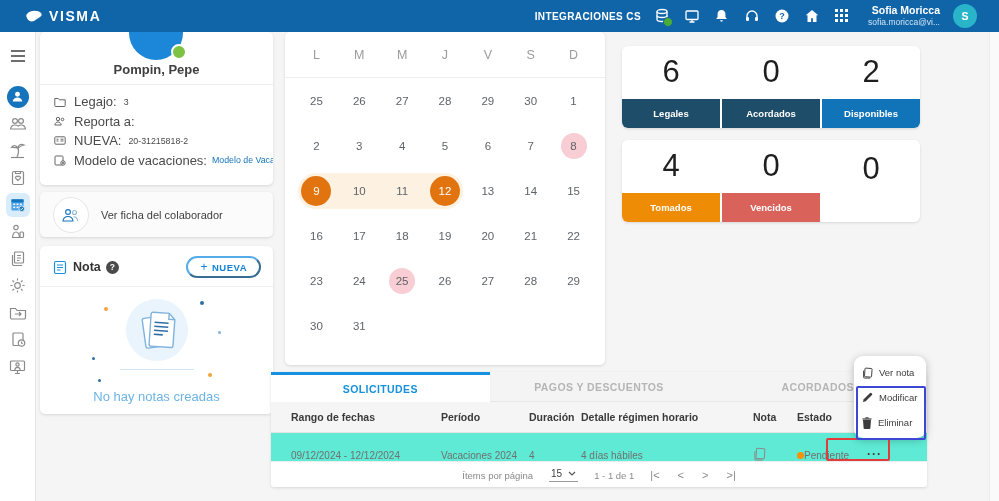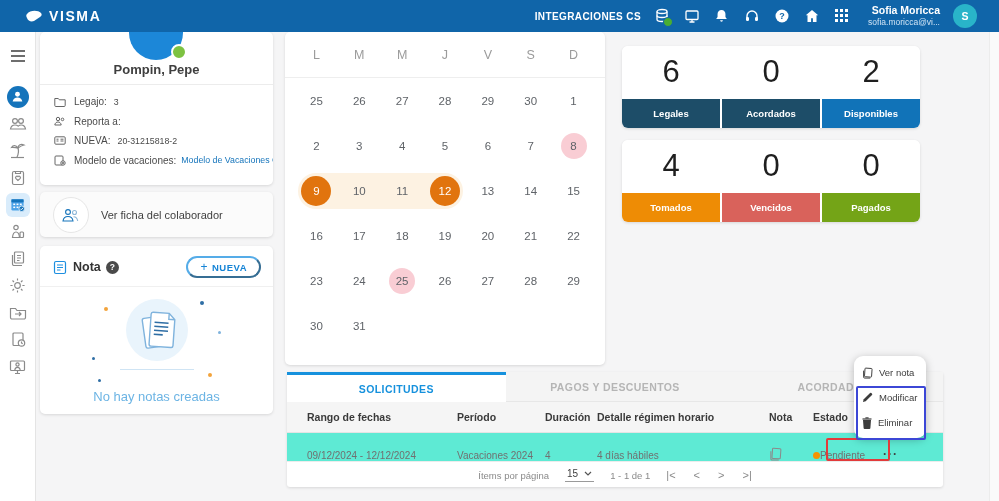--- a/index.html
+++ b/index.html
@@ -32,21 +32,21 @@
 
   
   #emp-card{left:40px;top:32px;width:233px;height:153px;overflow:hidden;}
   .emp-avatar{position:absolute;left:89px;top:-26px;width:54px;height:54px;border-radius:50%;background:#1c87d8;}
   .emp-dot{position:absolute;left:131px;top:12px;width:12px;height:12px;border-radius:50%;background:#7dc242;border:2px solid #fff;}
   .emp-name{position:absolute;left:0;top:30px;width:100%;text-align:center;font-size:13px;color:#3f3f3f;font-weight:bold;}
   .emp-div{position:absolute;left:0;top:52px;width:100%;border-top:1px solid #ececec;}
   .emp-fields{position:absolute;left:14px;top:60px;right:8px;}
   .fld{display:flex;align-items:center;height:19.5px;white-space:nowrap;}
   .fld .fic{width:12px;margin-right:8px;flex:0 0 12px;}
-  .fld .lb{font-size:10px;color:#4a4a4a;}
+  .fld .lb{font-size:13px;color:#4a4a4a;}
   .fld .vl{font-size:8.8px;color:#4a4a4a;margin-left:7px;}
   .fld .lk{font-size:8.8px;color:#1574bb;margin-left:5px;cursor:pointer;}
 
   
   #ficha-card{left:40px;top:192px;width:233px;height:45px;display:flex;align-items:center;cursor:pointer;background:#fbfbfb;}
   .ficha-circ{width:34px;height:34px;border-radius:50%;background:#fff;border:1px solid #e6e6e6;margin:0 12px 0 13px;display:flex;align-items:center;justify-content:center;}
   .ficha-lb{font-size:11px;color:#3f3f3f;}
 
   
   #nota-card{left:40px;top:246px;width:233px;height:168px;}
@@ -78,21 +78,21 @@
 
   
   .stat-card{position:absolute;left:622px;width:298px;height:82px;background:#fff;border-radius:6px;box-shadow:0 1px 3px rgba(0,0,0,.12);display:flex;overflow:hidden;}
   #stats1{top:46px;} #stats2{top:140px;}
   .stat-col{flex:1;display:flex;flex-direction:column;}
   .stat-col + .stat-col{border-left:2px solid #fff;}
   .stat-num{height:58px;display:flex;align-items:center;justify-content:center;font-size:31px;color:#1f1f1f;background:#fff;}
   .stat-lb{height:32px;display:flex;align-items:center;justify-content:center;color:#fff;font-size:9.5px;font-weight:bold;}
 
   
-  #bottom-panel{position:absolute;left:287px;top:372px;width:656px;height:115px;background:#fff;border-radius:3px;box-shadow:0 1px 3px rgba(0,0,0,.12);}
+  #bottom-panel{position:absolute;left:271px;top:372px;width:656px;height:115px;background:#fff;border-radius:3px;box-shadow:0 1px 3px rgba(0,0,0,.12);}
   .tabs{display:flex;height:30px;}
   .tab{flex:1;display:flex;align-items:center;justify-content:center;font-size:10.5px;font-weight:bold;letter-spacing:.4px;cursor:pointer;background:#f4f4f4;color:#b5b5b5;border-bottom:1px solid #e7e7e7;}
   .tab.active{background:#fff;color:#1691dd;border-top:3px solid #1691dd;border-bottom:none;}
   .thead{display:flex;align-items:center;height:30px;background:#f5f5f5;border-bottom:1px solid #e4e4e4;font-size:10.5px;font-weight:bold;color:#3a3a3a;}
   .trow{display:flex;align-items:flex-end;height:28px;background:#5eead4;border-bottom:1px solid #ececec;font-size:10px;color:#707070;}
   .c1{width:150px;padding-left:20px;box-sizing:content-box;}
   .c2{width:88px;} .c3{width:52px;} .c4{width:172px;} .c5{width:44px;} .c6{width:70px;} .c7{width:40px;}
   .status{display:flex;align-items:center;}
   .sdot{width:7px;height:7px;border-radius:50%;background:#f59300;}
   .more-dots{font-weight:bold;color:#3f3f3f;font-size:12px;letter-spacing:1px;cursor:pointer;}
@@ -457,21 +457,20 @@
     <div class="stat-col">
       <div class="stat-num">4</div>
       <div class="stat-lb" style="background-color: rgb(238, 140, 5);">Tomados</div>
     </div>
     <div class="stat-col">
       <div class="stat-num">0</div>
       <div class="stat-lb" style="background-color: rgb(217, 98, 91);">Vencidos</div>
     </div>
     <div class="stat-col">
       <div class="stat-num">0</div>
-      <div class="stat-lb" style="background-color: rgb(116, 164, 23);">Pagados</div>
     </div>
   </div>
 
   <div id="bottom-panel">
     <div class="tabs">
       <div class="tab active">SOLICITUDES</div>
       <div class="tab">PAGOS Y DESCUENTOS</div>
       <div class="tab">ACORDADOS</div>
     </div>
     <div class="thead">

